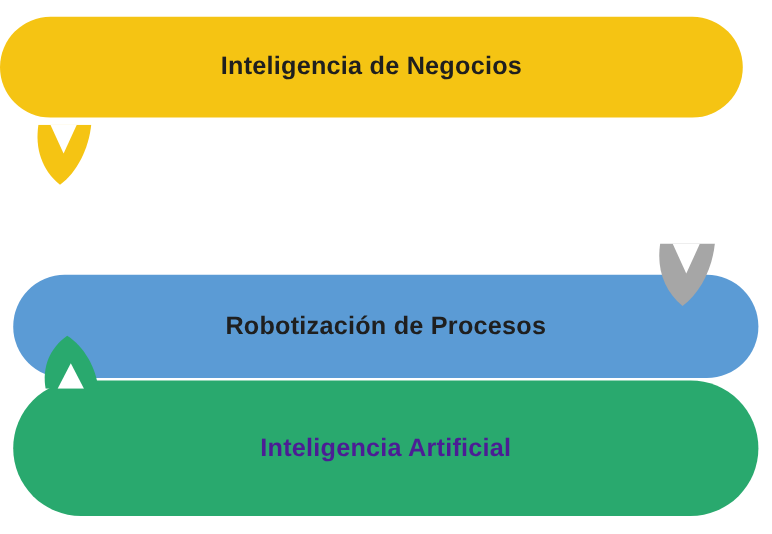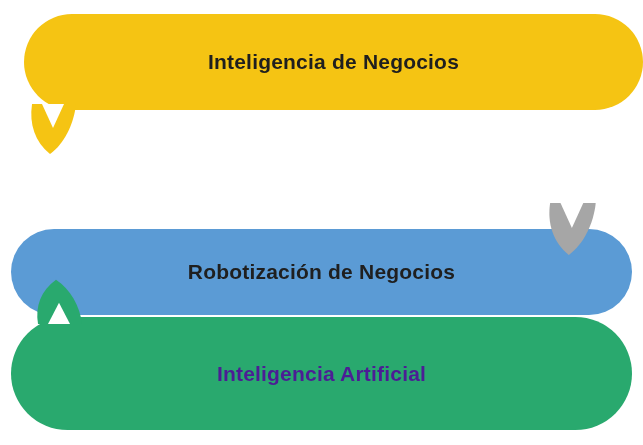--- a/index.html
+++ b/index.html
@@ -24,40 +24,40 @@
     color: #1f1f1f;
     letter-spacing: 0.2px;
     white-space: nowrap;
   }
   .tail {
     position: absolute;
     z-index: 2;
     display: block;
   }
   
-  .b1 { left: 24px;  top: 14px;  width: 619px; height: 96px;  border-radius: 48px; }
+  .b1 { left: 0;  top: 14px;  width: 619px; height: 84px;  border-radius: 48px; }
   .b2 { left: 8px;   top: 112px; width: 627px; height: 96px;  border-radius: 48px; }
   .b3 { left: 11px;  top: 229px; width: 621px; height: 86px;  border-radius: 43px; }
   .b4 { left: 11px;  top: 317px; width: 621px; height: 113px; border-radius: 57px; }
   .t1 { left: 28px;  top: 104px; width: 56px; height: 52px; }
   .t2 { left: 546px; top: 203px; width: 58px; height: 54px; }
   .t3 { left: 34px;  top: 278px; width: 56px; height: 46px; }
 </style>
 </head>
 <body>
 
 <div class="canvas" style="background-color: rgb(255, 255, 255);">
 
   <div class="bubble b1" style="background-color: rgb(245, 196, 19);">
     <span class="label" style="color: rgb(31, 31, 31);">Inteligencia de Negocios</span>
   </div>
 
 
   <div class="bubble b3" style="background-color: rgb(91, 155, 213);">
-    <span class="label" style="color: rgb(31, 31, 31);">Robotización de Negocios</span>
+    <span class="label" style="color: rgb(31, 31, 31);">Robotización de Procesos</span>
   </div>
 
   <div class="bubble b4" style="background-color: rgb(41, 169, 110);">
     <span class="label" style="color: #4c1d95;">Inteligencia Artificial</span>
   </div>
 
   <svg class="tail t1" viewBox="0 0 56 52" preserveAspectRatio="none">
     <path d="M4 0 C 1 20 7 38 22 50 C 36 40 46 20 48 0 Z" fill="#f5c413"></path>
     <path d="M14 0 L25 24 L36 0 Z" fill="#ffffff"></path>
   </svg>

